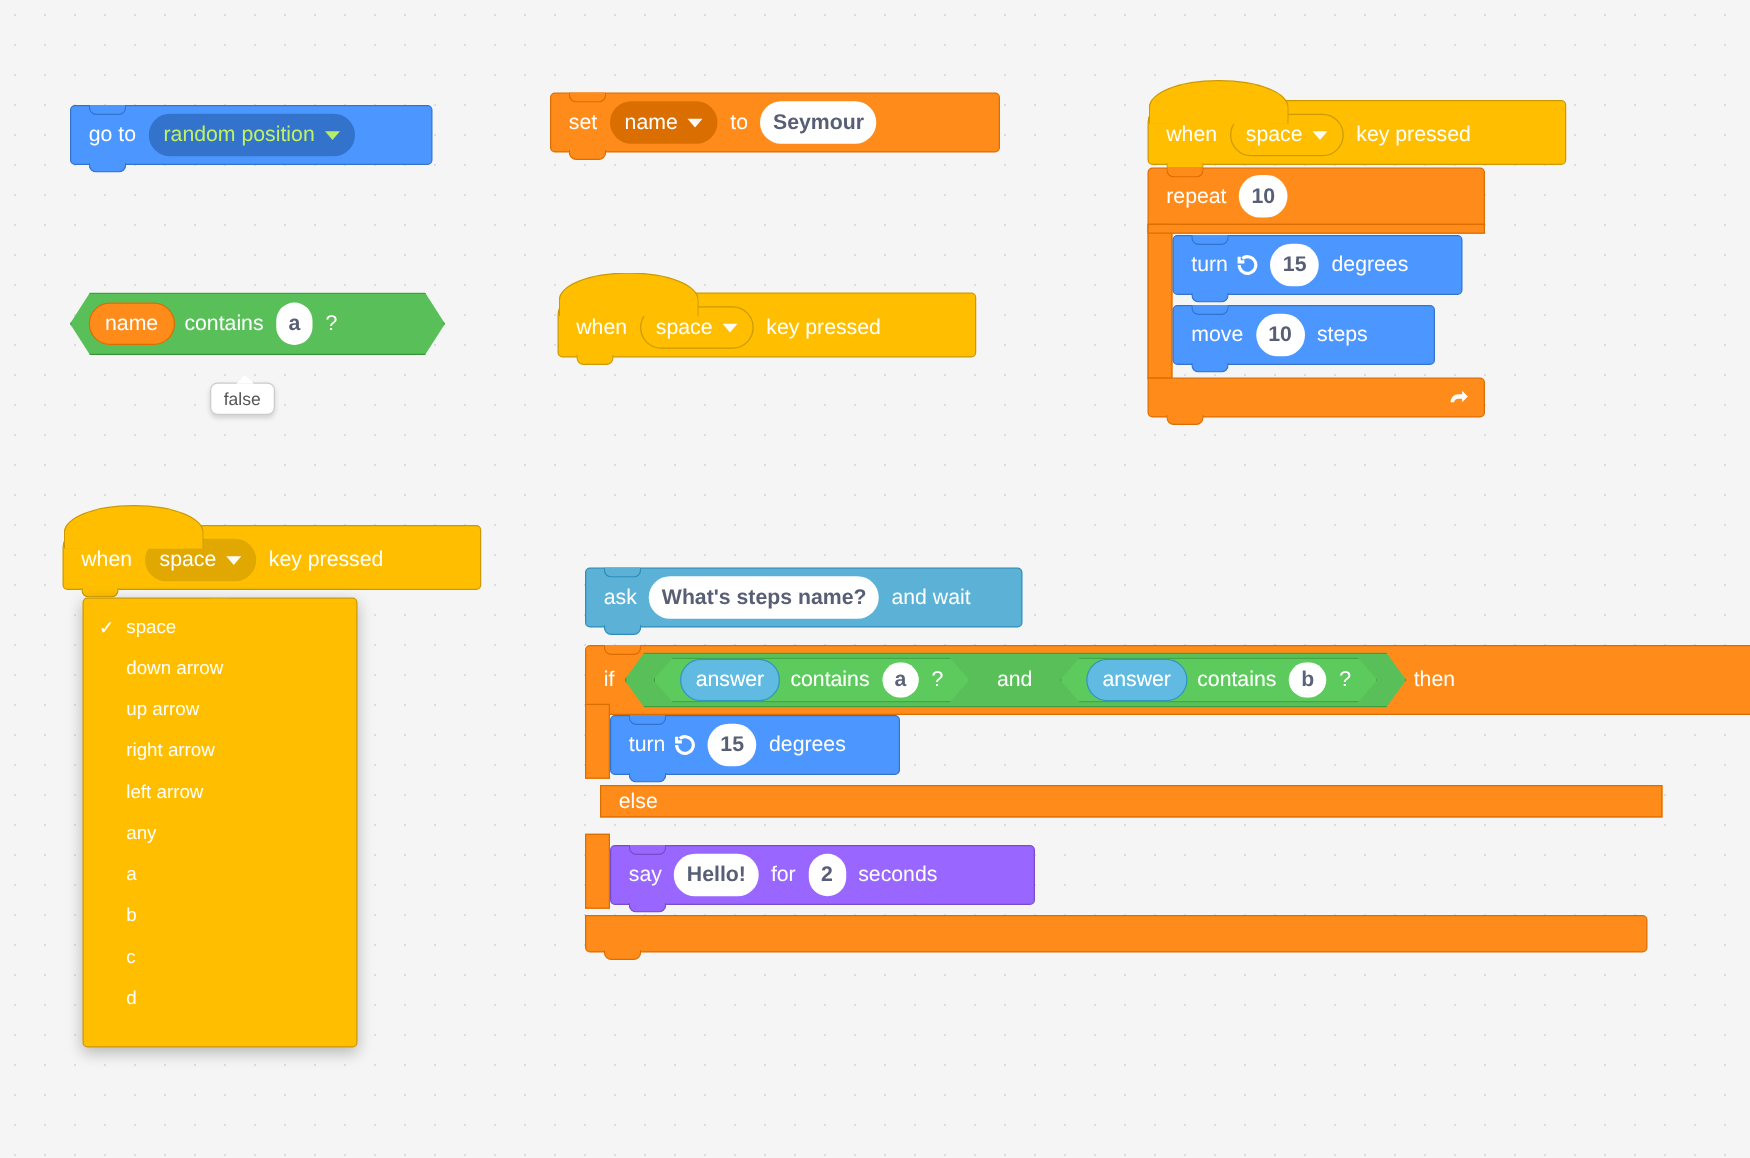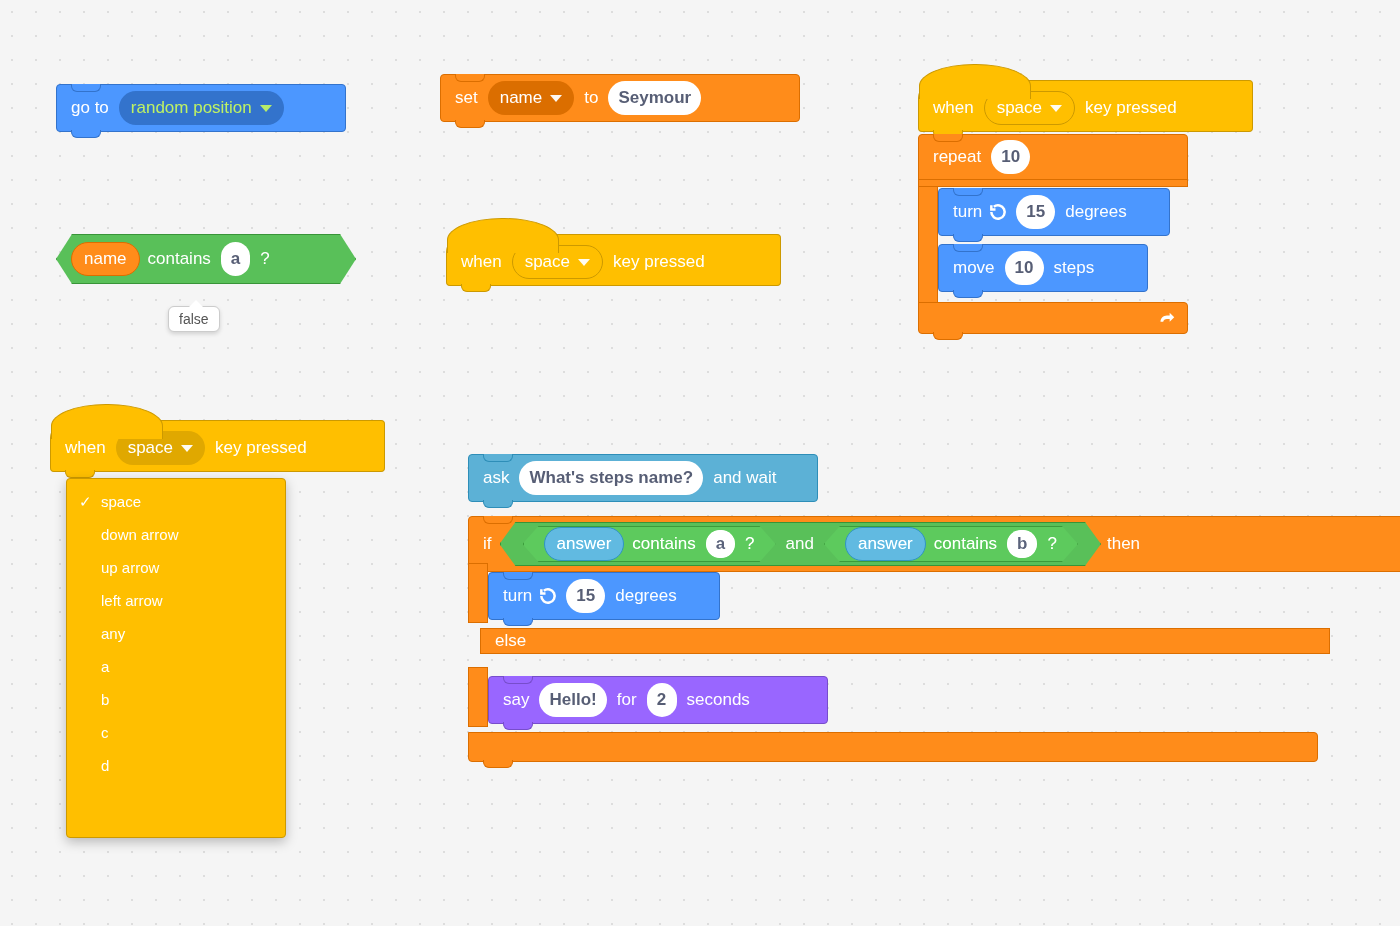--- a/index.html
+++ b/index.html
@@ -157,20 +157,21 @@
     <span>space</span>
     <span class="caret"></span>
   </span>
   <span class="txt">key pressed</span>
 </div>
 <div class="menu" style="left:66px;top:478px;height:360px;overflow:hidden">
   <div style="position:absolute;top:-7px;left:100px;width:0;height:0;border-left:8px solid transparent;border-right:8px solid transparent;border-bottom:8px solid var(--yellow)"></div>
   <div class="menu-item"><span class="check">✓</span><span>space</span></div>
   <div class="menu-item"><span>down arrow</span></div>
   <div class="menu-item"><span>up arrow</span></div>
+  <div class="menu-item"><span>right arrow</span></div>
   <div class="menu-item"><span>left arrow</span></div>
   <div class="menu-item"><span>any</span></div>
   <div class="menu-item"><span>a</span></div>
   <div class="menu-item"><span>b</span></div>
   <div class="menu-item"><span>c</span></div>
   <div class="menu-item"><span>d</span></div>
 </div>
 
 <div class="grp" style="left:468px;top:454px">
 
@@ -190,21 +191,21 @@
       <span class="blk c-green hex" style="position:relative;height:36px;border:1px solid var(--green-b);padding:0 16px;display:inline-flex;filter:brightness(1.05)">
         <span class="reporter c-teal">
           <span>answer</span>
         </span>
         <span class="txt">contains</span>
         <span class="pill" style="min-width:26px;justify-content:center;height:28px">
           <span>a</span>
         </span>
         <span class="txt">?</span>
       </span>
-      <span class="txt" style="margin:0 10px">and</span>
+      <span class="txt" style="margin:0 22px">and</span>
 
       <span class="blk c-green hex" style="position:relative;height:36px;border:1px solid var(--green-b);padding:0 16px;display:inline-flex;filter:brightness(1.05)">
         <span class="reporter c-teal">
           <span>answer</span>
         </span>
         <span class="txt">contains</span>
         <span class="pill" style="min-width:26px;justify-content:center;height:28px">
           <span>b</span>
         </span>
         <span class="txt">?</span>

